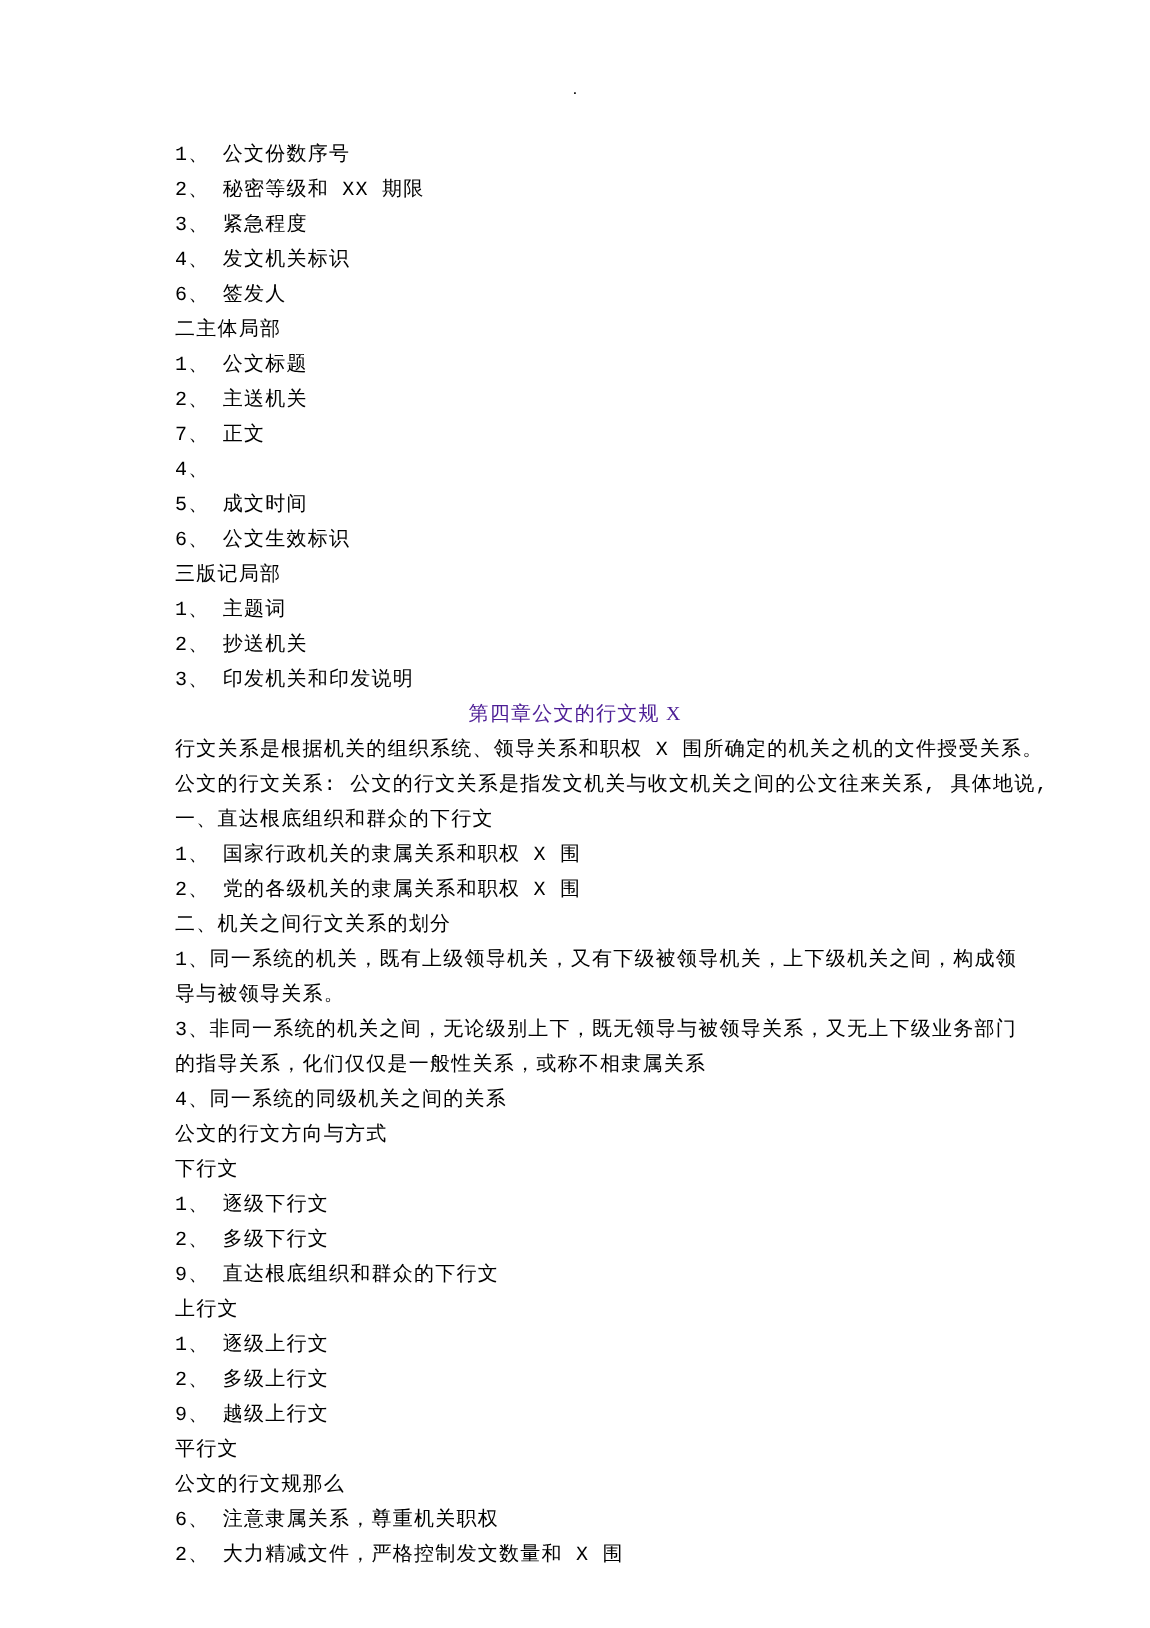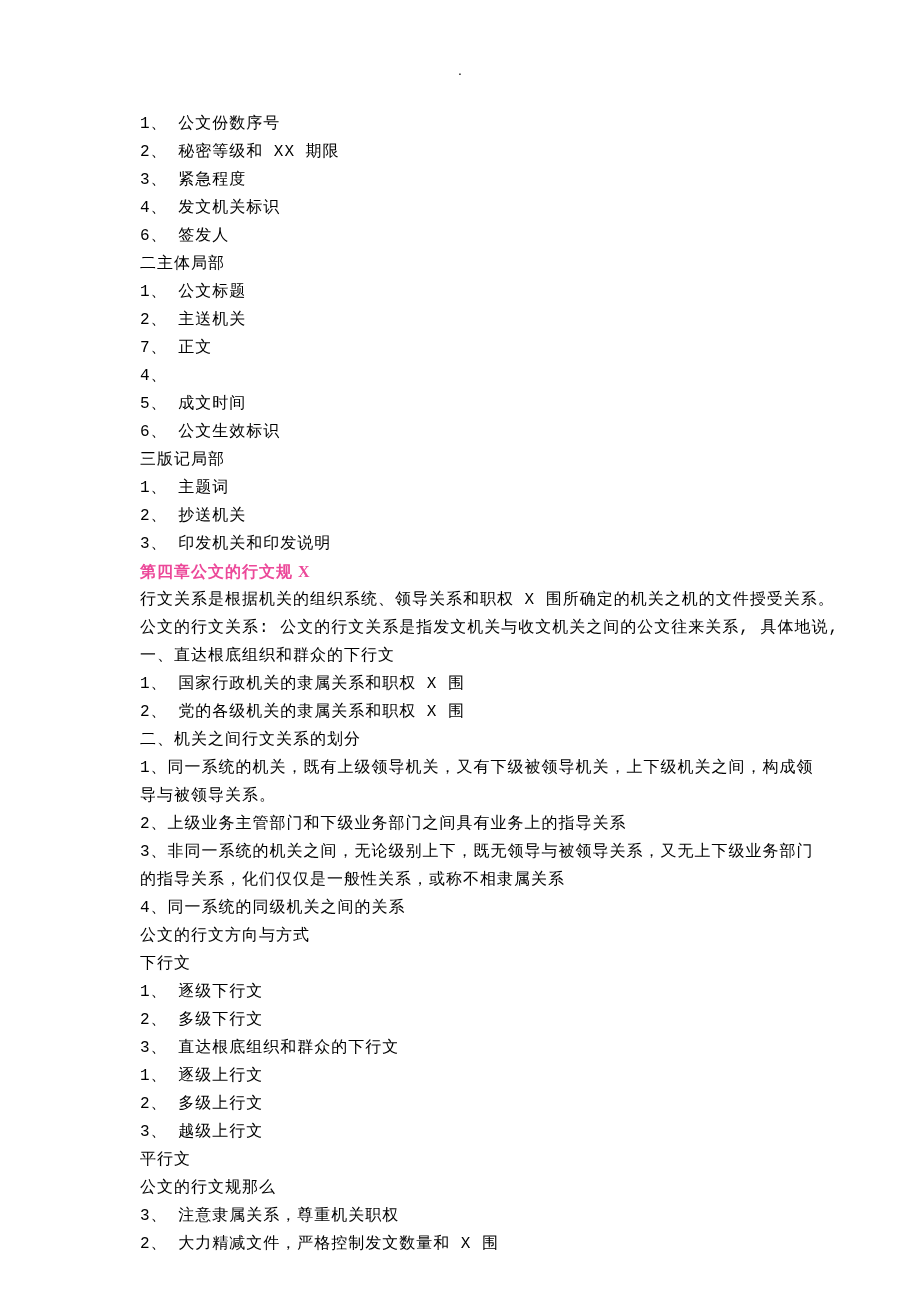--- a/index.html
+++ b/index.html
@@ -28,22 +28,23 @@
     font-family: sans-serif;
   }
   .content {
     letter-spacing: 1px;
   }
   .line {
     white-space: nowrap;
     font-family: Liberation Mono, monospace;
   }
   .chapter-title {
-    color: #ec4899;
-    font-weight: bold;
+    color: #4c1d95;
+    text-align: center;
+    font-weight: normal;
   }
 </style>
 </head>
 <body>
 
 <div class="page">
 
   <div class="dot-top">.</div>
 
   <div class="content">
@@ -71,34 +72,34 @@
 
     <div>
       <div class="line">行文关系是根据机关的组织系统、领导关系和职权 X 围所确定的机关之机的文件授受关系。</div>
       <div class="line">公文的行文关系: 公文的行文关系是指发文机关与收文机关之间的公文往来关系, 具体地说,</div>
       <div class="line">一、直达根底组织和群众的下行文</div>
       <div class="line">1、 国家行政机关的隶属关系和职权 X 围</div>
       <div class="line">2、 党的各级机关的隶属关系和职权 X 围</div>
       <div class="line">二、机关之间行文关系的划分</div>
       <div class="line">1、同一系统的机关，既有上级领导机关，又有下级被领导机关，上下级机关之间，构成领</div>
       <div class="line">导与被领导关系。</div>
-      <div class="line">2、上级业务主管部门和下级业务部门之间具有业务上的指导关系</div>
       <div class="line">3、非同一系统的机关之间，无论级别上下，既无领导与被领导关系，又无上下级业务部门</div>
       <div class="line">的指导关系，化们仅仅是一般性关系，或称不相隶属关系</div>
       <div class="line">4、同一系统的同级机关之间的关系</div>
       <div class="line">公文的行文方向与方式</div>
       <div class="line">下行文</div>
       <div class="line">1、 逐级下行文</div>
       <div class="line">2、 多级下行文</div>
-      <div class="line">3、 直达根底组织和群众的下行文</div>
+      <div class="line">9、 直达根底组织和群众的下行文</div>
+      <div class="line">上行文</div>
       <div class="line">1、 逐级上行文</div>
       <div class="line">2、 多级上行文</div>
-      <div class="line">3、 越级上行文</div>
+      <div class="line">9、 越级上行文</div>
       <div class="line">平行文</div>
       <div class="line">公文的行文规那么</div>
-      <div class="line">3、 注意隶属关系，尊重机关职权</div>
+      <div class="line">6、 注意隶属关系，尊重机关职权</div>
       <div class="line">2、 大力精减文件，严格控制发文数量和 X 围</div>
 
     </div>
 
   </div>
 
 </div>
 
 </body></html>

